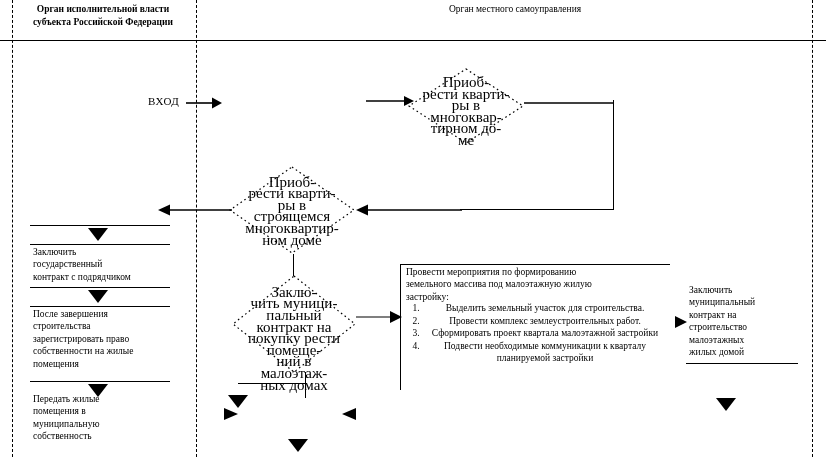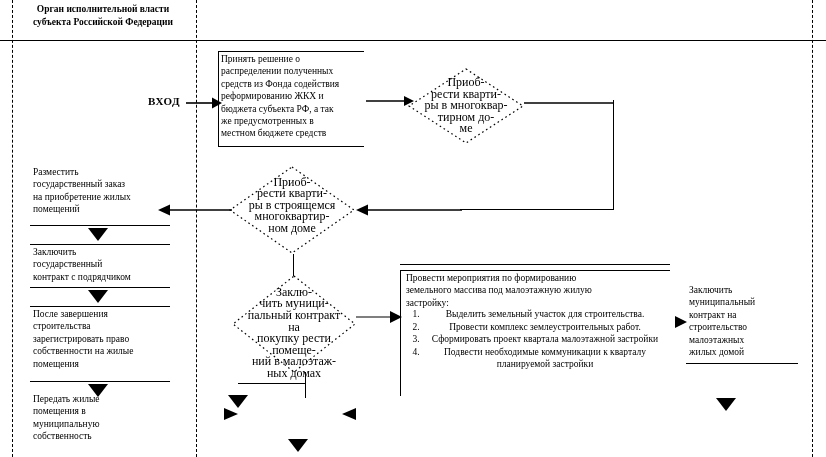--- a/index.html
+++ b/index.html
@@ -25,68 +25,57 @@
   
   .pbox{position:absolute;}
   .pbox .rule{position:absolute;left:0;right:0;height:1px;background:#000;}
   .pbox .rule.top{top:0;}
   .pbox .rule.bot{bottom:0;}
   .pbox .lbl{position:absolute;left:3px;right:2px;top:2px;font-size:9.5px;line-height:12.4px;white-space:pre-line;}
 
   
   .diamond{position:absolute;}
   .diamond svg{position:absolute;left:0;top:0;overflow:visible;}
-  .diamond .dlbl{position:absolute;left:8%;right:8%;top:12%;text-align:center;font-size:12px;line-height:11.6px;white-space:pre-line;}
+  .diamond .dlbl{position:absolute;left:8%;right:8%;top:12%;text-align:center;font-size:15px;line-height:11.6px;white-space:pre-line;}
 
   .conn{position:absolute;}
   .conn svg{display:block;overflow:visible;}
 
-  .entry{position:absolute;font-size:11px;font-weight:bold;letter-spacing:.5px;}
-
-  .listbox{position:absolute;margin-top:6px;}
+  .entry{position:absolute;font-size:11px;font-weight:normal;letter-spacing:.5px;}
+
+  .listbox{position:absolute;}
   .listbox .rule{position:absolute;left:0;right:0;height:1px;background:#000;}
   .listbox .rule.top{top:0;}
   .listbox .lead{position:absolute;left:6px;right:2px;top:2px;font-size:9.5px;line-height:12.4px;white-space:pre-line;}
   .listbox ol{position:absolute;left:4px;right:2px;top:38px;margin:0;padding:0 0 0 18px;list-style:decimal;text-align:center;}
   .listbox ol li{font-size:9.5px;line-height:12.6px;margin:0;padding:0;}
 </style>
 </head>
 <body>
 
 <div id="stage">
 
   <div class="txt hdr" style="left:8px;top:3px;width:190px;font-weight:bold;">Орган исполнительной власти
 субъекта Российской Федерации</div>
+  <div class="txt hdr" style="left:390px;top:3px;width:250px;">Орган местного самоуправления</div>
 
   <div class="hline" style="left:0;top:40px;width:826px;"></div>
 
   <div class="dashcol" style="left:12px;top:0;height:457px;"></div>
   <div class="dashcol" style="left:196px;top:0;height:457px;"></div>
   <div class="dashcol" style="left:812px;top:0;height:457px;"></div>
 
   <div class="entry" style="left:148px;top:95px;">ВХОД</div>
   <div class="conn" style="left:186px;top:96px;">
     <svg width="36" height="14" viewBox="0 0 36 14">
       <line x1="0" y1="7" x2="26" y2="7" stroke="#000" stroke-width="1.6"></line>
       <polygon points="26,1.5 36,7 26,12.5" fill="#000"></polygon>
     </svg>
   </div>
 
-  <div class="pbox" style="left:218px;top:51px;width:146px;height:96px;">
-    <div class="rule top"></div>
-    <div class="vline" style="left:0;top:0;height:96px;"></div>
-    <div class="rule bot"></div>
-    <div class="lbl">Принять решение о
-распределении полученных
-средств из Фонда содействия
-реформированию ЖКХ и
-бюджета субъекта РФ, а так
-же предусмотренных в
-местном бюджете средств</div>
-  </div>
 
   <div class="conn" style="left:366px;top:94px;">
     <svg width="48" height="14" viewBox="0 0 48 14">
       <line x1="0" y1="7" x2="38" y2="7" stroke="#000" stroke-width="1.4"></line>
       <polygon points="38,2 48,7 38,12" fill="#000"></polygon>
     </svg>
   </div>
 
   <div class="diamond" style="left:408px;top:68px;width:116px;height:76px;">
     <svg width="116" height="76" viewBox="0 0 116 76">
@@ -100,24 +89,20 @@
   </div>
 
   <div class="conn" style="left:524px;top:100px;">
     <svg width="90" height="6" viewBox="0 0 90 6">
       <line x1="0" y1="3" x2="90" y2="3" stroke="#000" stroke-width="1.4"></line>
     </svg>
   </div>
 
   <div class="pbox" style="left:30px;top:164px;width:140px;height:62px;">
     <div class="rule bot"></div>
-    <div class="lbl">Разместить
-государственный заказ
-на приобретение жилых
-помещений</div>
   </div>
 
   <div class="conn" style="left:88px;top:228px;">
     <svg width="20" height="14" viewBox="0 0 20 14">
       <polygon points="0,0 20,0 10,13" fill="#000"></polygon>
     </svg>
   </div>
 
   <div class="pbox" style="left:30px;top:244px;width:140px;height:44px;">
     <div class="rule top"></div>

